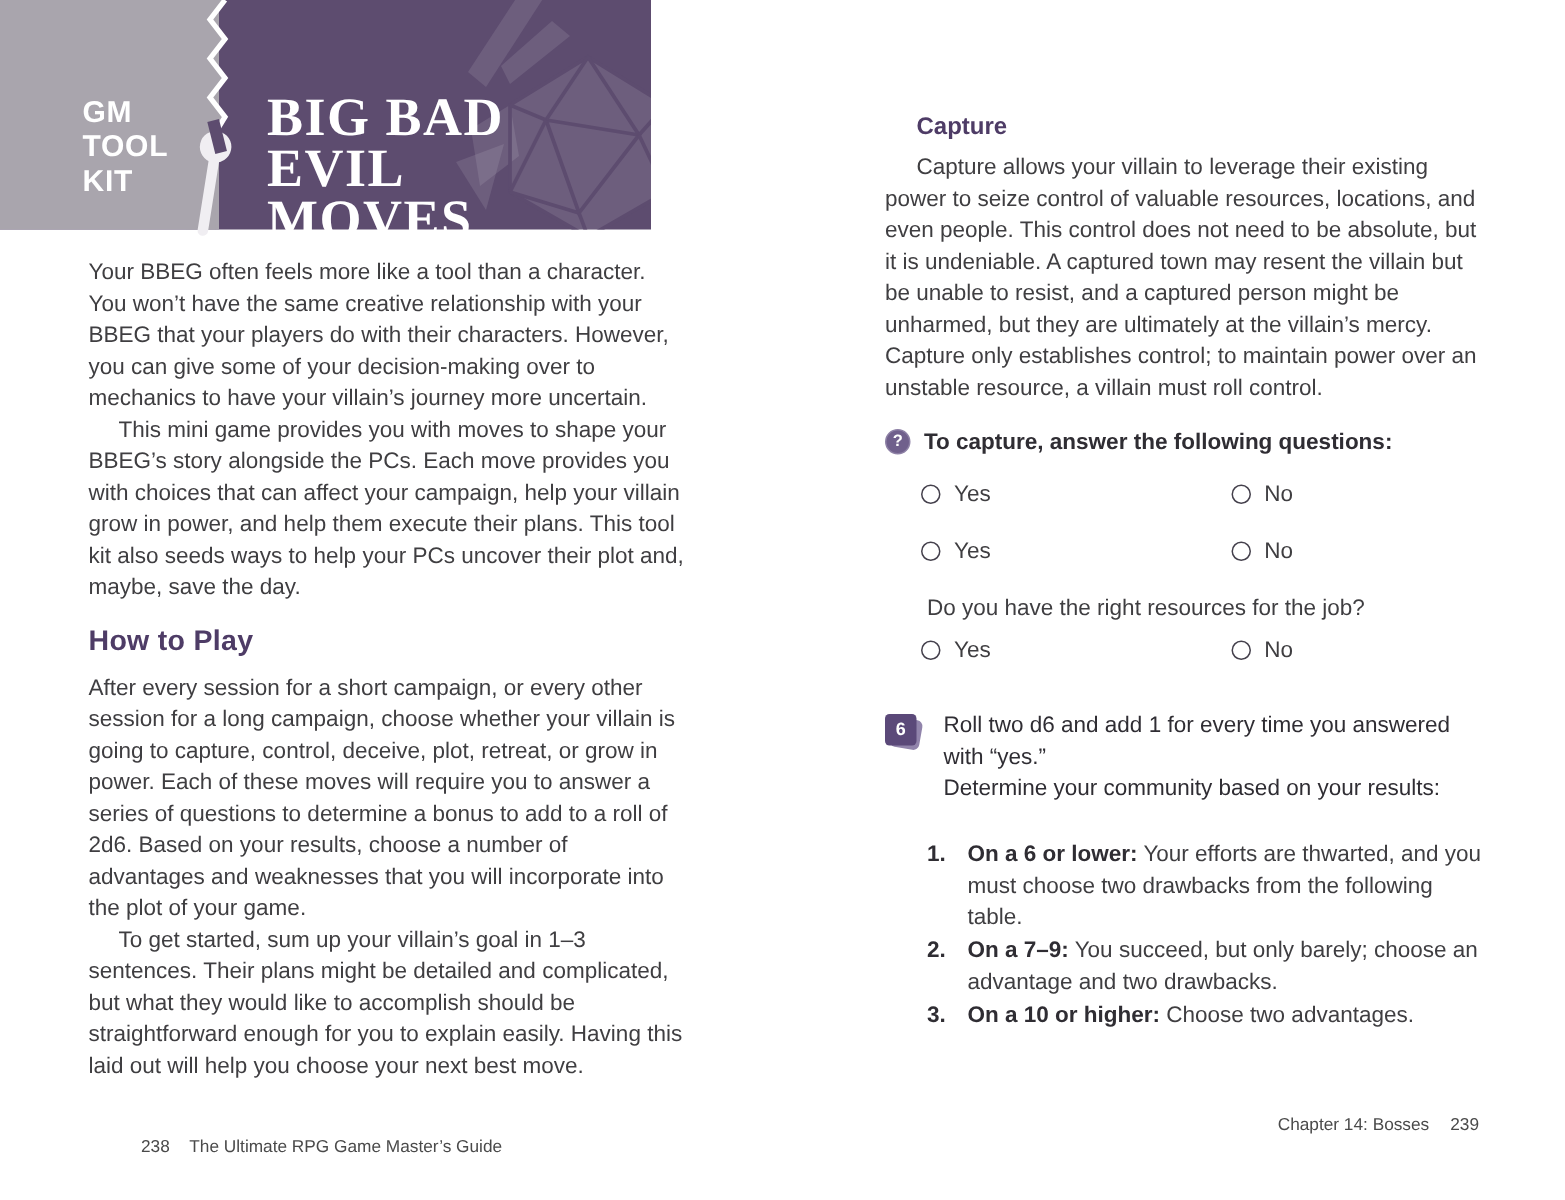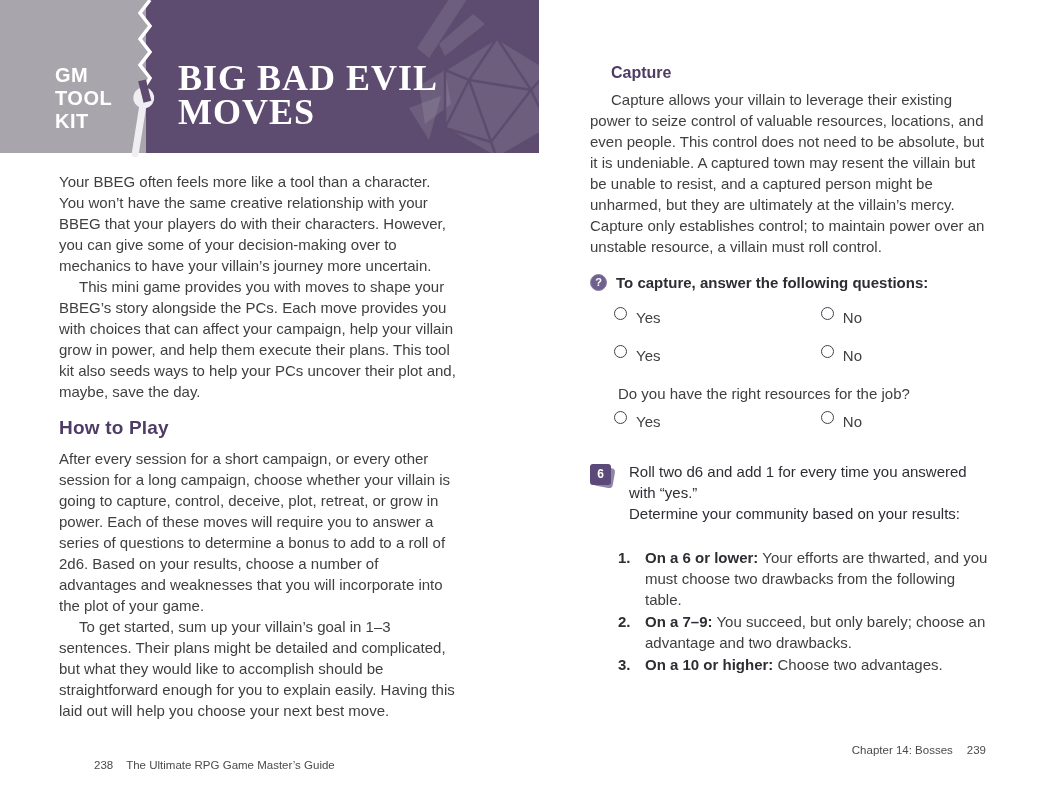--- a/index.html
+++ b/index.html
@@ -4,21 +4,21 @@
 <style>
   * { margin:0; padding:0; box-sizing:border-box; }
   html,body { background:#e8e8e8; }
   .spread {
     position:relative; width:1043px; height:800px; background:#ffffff;
     font-family:"Liberation Sans", sans-serif; color:#3f3e41; overflow:hidden;
     margin:0 auto;
   }
 
   
-  .banner { position:absolute; left:0; top:0; width:539px; height:153px; background:#5d4c6f; }
+  .banner { position:absolute; left:0; top:0; width:434px; height:153px; background:#5d4c6f; }
   .banner-gray { position:absolute; left:0; top:0; width:146px; height:153px; background:#a9a5ad; }
   .banner-decor { position:absolute; right:0; top:0; width:150px; height:153px; }
   .divider-svg { position:absolute; left:124px; top:0; width:52px; height:166px; z-index:3; }
   .banner-kicker {
     position:absolute; left:55px; top:64px; z-index:4; color:#ffffff;
     font-weight:bold; font-size:20px; line-height:23px; letter-spacing:0.5px;
   }
   .banner-title {
     position:absolute; left:178px; top:61px; z-index:4; color:#ffffff;
     font-family:Liberation Serif, serif; font-weight:bold; font-size:36px;
@@ -26,37 +26,37 @@
   }
 
   
   .left-col { position:absolute; left:59px; top:171px; width:399px; font-size:15px; line-height:21px; }
   .left-col p { margin:0; }
   .p-indent { text-indent:20px; }
   .how-heading { margin:15px 0 10px; color:#4e3c66; font-size:19px; font-weight:bold; letter-spacing:0.2px; }
 
   
   .right-col { position:absolute; left:590px; top:62px; width:398px; font-size:15px; line-height:21px; }
-  .capture-heading { padding-left:21px; color:#4e3c66; font-weight:bold; font-size:16px; margin-bottom:6px; }
+  .capture-heading { padding-left:21px; color:#4e3c66; font-weight:bold; font-size:16px; margin-bottom:6px;margin-top:12px; }
   .capture-intro { text-indent:21px; }
 
   .prompt-row { display:flex; gap:9px; margin-top:15px; align-items:flex-start; }
   .q-icon {
     width:17px; height:17px; border-radius:50%; background:#70608c; color:#fff;
     font-size:11px; font-weight:bold; display:flex; align-items:center; justify-content:center;
     flex:none; margin-top:2px; border:1px solid #8d80a5;
   }
   .prompt-text { font-weight:bold; color:#2f2d33; }
 
   .questions { padding-left:28px; margin-top:14px; }
   .question { margin-bottom:17px; }
   .question:last-child { margin-bottom:0; }
   .q-label { margin-bottom:9px; }
   .options { display:flex; width:248px; margin-left:-4px; justify-content:space-between; }
-  .option { display:flex; gap:9px; cursor:pointer; }
+  .option { display:flex; align-items:center; gap:9px; cursor:pointer; }
   .radio { width:13px; height:13px; border:1.5px solid #44404c; border-radius:50%; background:#fff; flex:none; }
 
   .roll-row { display:flex; gap:13px; margin-top:29px; align-items:flex-start; }
   .die-wrap { position:relative; width:26px; height:26px; flex:none; margin-top:2px; }
   .die-back { position:absolute; left:4px; top:4px; width:20px; height:20px; background:#9184ab; border-radius:4px; transform:rotate(10deg); }
   .die-face { position:absolute; left:0; top:1px; width:21px; height:21px; background:#5b4979; border-radius:3px;
               color:#fff; font-weight:bold; font-size:12px; display:flex; align-items:center; justify-content:center; }
   .roll-text { font-weight:normal; color:#2f2d33; width:360px; }
   .roll-line { display:block; }
 

